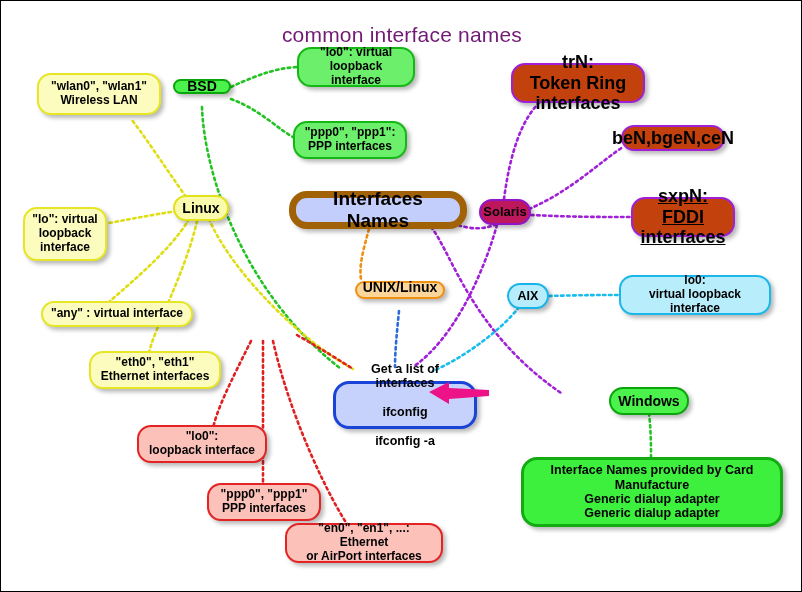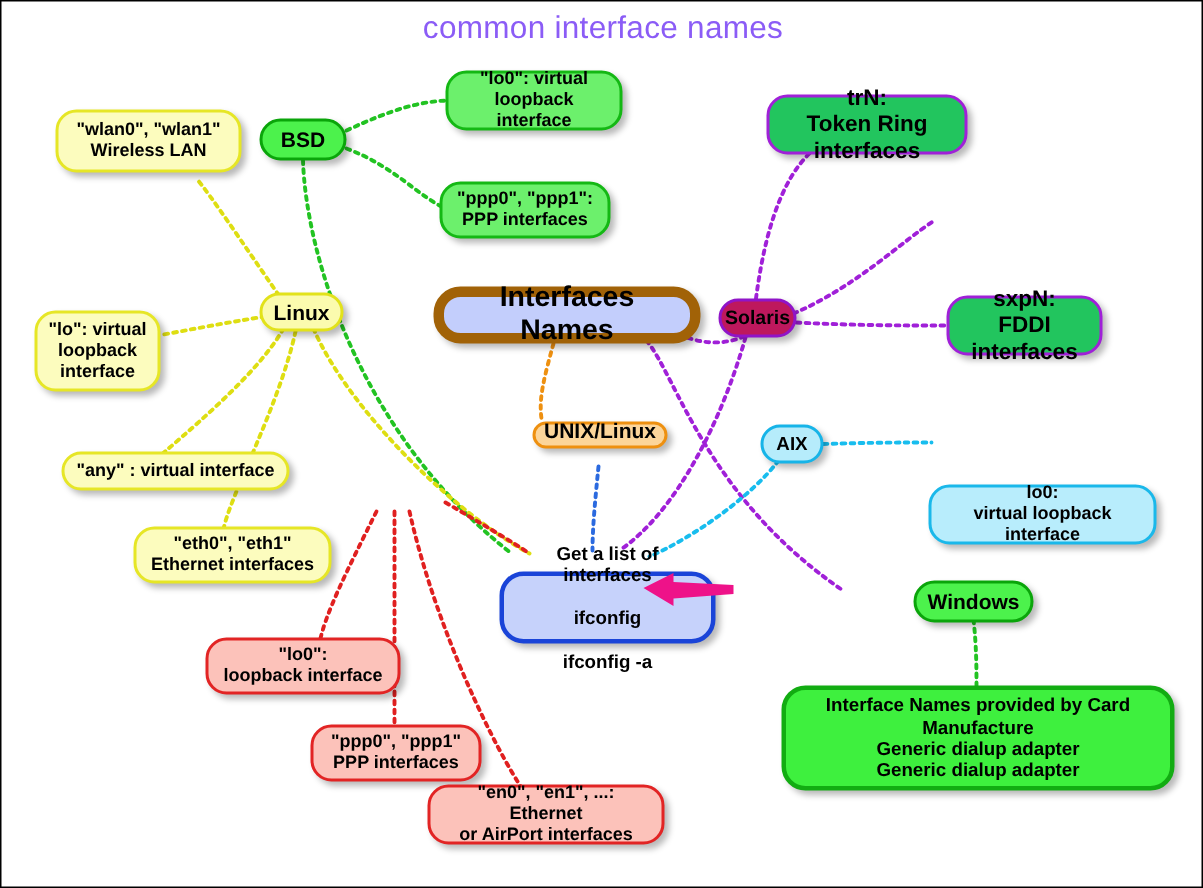--- a/index.html
+++ b/index.html
@@ -20,25 +20,25 @@
   #edges {
     position: absolute;
     left: 0; top: 0;
     width: 802px;
     height: 592px;
     pointer-events: none;
   }
   .title {
     position: absolute;
     left: 0;
-    top: 6px;
+    top: 22px;
     width: 802px;
     text-align: center;
     font-size: 21px;
-    color: #8b5cf6;
+    color: #701a75;
     font-family: "Liberation Sans", sans-serif;
     letter-spacing: 0.2px;
   }
   .node {
     position: absolute;
     box-sizing: border-box;
     display: flex;
     align-items: center;
     justify-content: center;
     text-align: center;
@@ -81,34 +81,33 @@
     background: #fcfcbe;
     border: 2px solid #e6e626;
     font-size: 12px;
   }
   .n-purple-hub {
     background: #be185d;
     border: 2px solid #9014c8;
     font-size: 13px;
   }
   .n-purple-leaf {
-    background: #22c55e;
+    background: #c2410c;
     border: 2px solid #a020d8;
-    font-size: 15px;
+    font-size: 18px;
   }
   .n-cyan-hub {
     background: #b6ecfb;
     border: 2px solid #16b4e8;
     font-size: 12.5px;
   }
   .n-cyan-leaf {
     background: #b8edfc;
     border: 2px solid #1ab8ea;
     font-size: 12px;
-    margin-top: 48px;
   }
   .n-red-hub {
     background: #fcc0b8;
     border: 2px solid #e02020;
     font-size: 13px;
   }
   .n-red-leaf {
     background: #fcc2ba;
     border: 2px solid #e22424;
     font-size: 12px;
@@ -170,21 +169,21 @@
     <path d="M250,340 C230,380 215,410 212,428" fill="none" stroke="#e02020" stroke-width="2.6" stroke-dasharray="2.5,3.5" stroke-linecap="round"></path>
     <path d="M262,340 C262,400 262,460 262,486" fill="none" stroke="#e02020" stroke-width="2.6" stroke-dasharray="2.5,3.5" stroke-linecap="round"></path>
     <path d="M272,340 C290,420 330,500 348,526" fill="none" stroke="#e02020" stroke-width="2.6" stroke-dasharray="2.5,3.5" stroke-linecap="round"></path>
     <path d="M296,334 C320,348 340,360 352,368" fill="none" stroke="#e02020" stroke-width="2.6" stroke-dasharray="2.5,3.5" stroke-linecap="round"></path>
   </svg>
 
   <div class="node n-root" style="left:288px; top:190px; width:178px; height:38px;">
     <span>Interfaces Names</span>
   </div>
 
-  <div class="node n-green-hub" style="left:172px; top:78px; width:58px; height:28px;">
+  <div class="node n-green-hub" style="left:172px; top:78px; width:58px; height:15px;">
     <span>BSD</span>
   </div>
   <div class="node n-green-leaf" style="left:296px; top:46px; width:118px; height:40px;">
     <span>"lo0": virtual
 loopback interface</span>
   </div>
   <div class="node n-green-leaf" style="left:292px; top:120px; width:114px; height:38px;">
     <span>"ppp0", "ppp1":
 PPP interfaces</span>
   </div>
@@ -209,21 +208,24 @@
 Ethernet interfaces</span>
   </div>
 
   <div class="node n-purple-hub" style="left:478px; top:198px; width:52px; height:26px;">
     <span>Solaris</span>
   </div>
   <div class="node n-purple-leaf" style="left:510px; top:62px; width:134px; height:40px;">
     <span>trN:
 Token Ring interfaces</span>
   </div>
-  <div class="node n-purple-leaf" style="left:630px; top:196px; width:104px; height:40px;">
+  <div class="node n-purple-leaf" style="left:620px; top:124px; width:104px; height:26px;">
+    <span>beN,bgeN,ceN</span>
+  </div>
+  <div class="node n-purple-leaf" style="left:630px; top:196px; width:104px; height:40px;text-decoration:underline;">
     <span>sxpN:
 FDDI interfaces</span>
   </div>
 
   <div class="node n-cyan-hub" style="left:506px; top:282px; width:42px; height:26px;">
     <span>AIX</span>
   </div>
   <div class="node n-cyan-leaf" style="left:618px; top:274px; width:152px; height:40px;">
     <span>lo0:
 virtual loopback interface</span>

